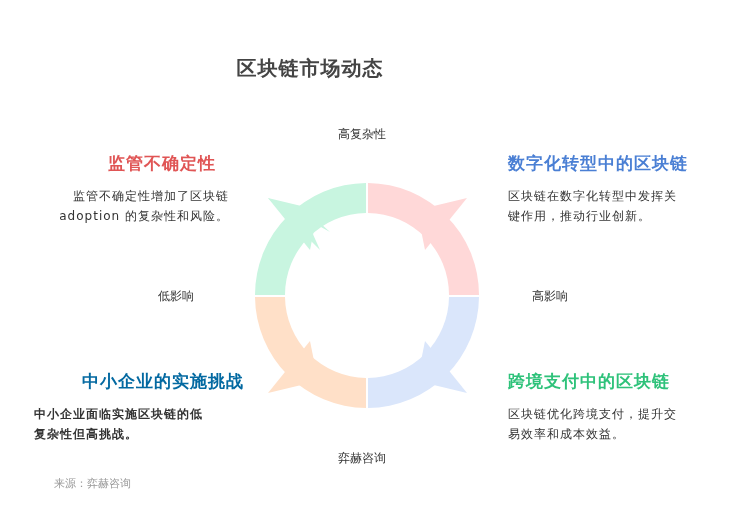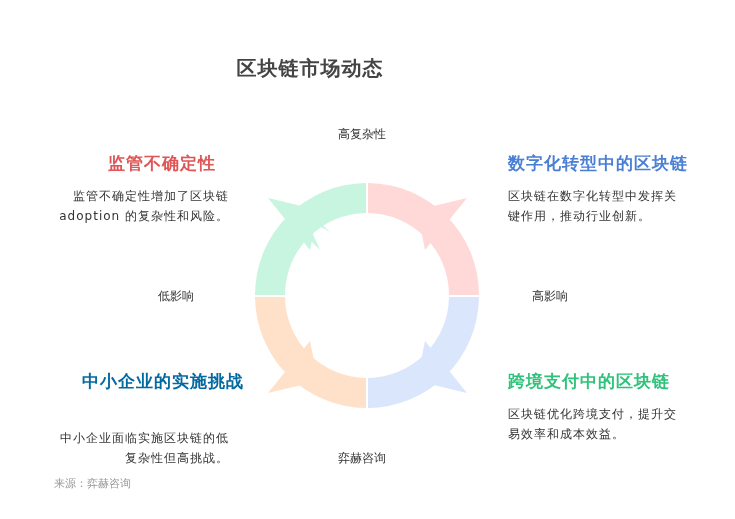--- a/index.html
+++ b/index.html
@@ -51,21 +51,21 @@
   <div>adoption 的复杂性和风险。</div>
 </div>
 
 <div class="qtitle" style="left:508px;top:152px;color:#4a7fd4;">数字化转型中的区块链</div>
 <div class="qdesc" style="left:508px;top:186px;">
   <div>区块链在数字化转型中发挥关</div>
   <div>键作用，推动行业创新。</div>
 </div>
 
 <div class="qtitle" style="left:50px;top:370px;color:#0369a1;margin-left:32px;">中小企业的实施挑战</div>
-<div class="qdesc" style="left:34px;top:428px;text-align:right;width:195px;">
+<div class="qdesc" style="left:34px;top:404px;text-align:left;width:195px;font-weight:bold;">
   <div>中小企业面临实施区块链的低</div>
   <div>复杂性但高挑战。</div>
 </div>
 
 <div class="qtitle" style="left:508px;top:370px;color:#2ec27a;">跨境支付中的区块链</div>
 <div class="qdesc" style="left:508px;top:404px;">
   <div>区块链优化跨境支付，提升交</div>
   <div>易效率和成本效益。</div>
 </div>
 

